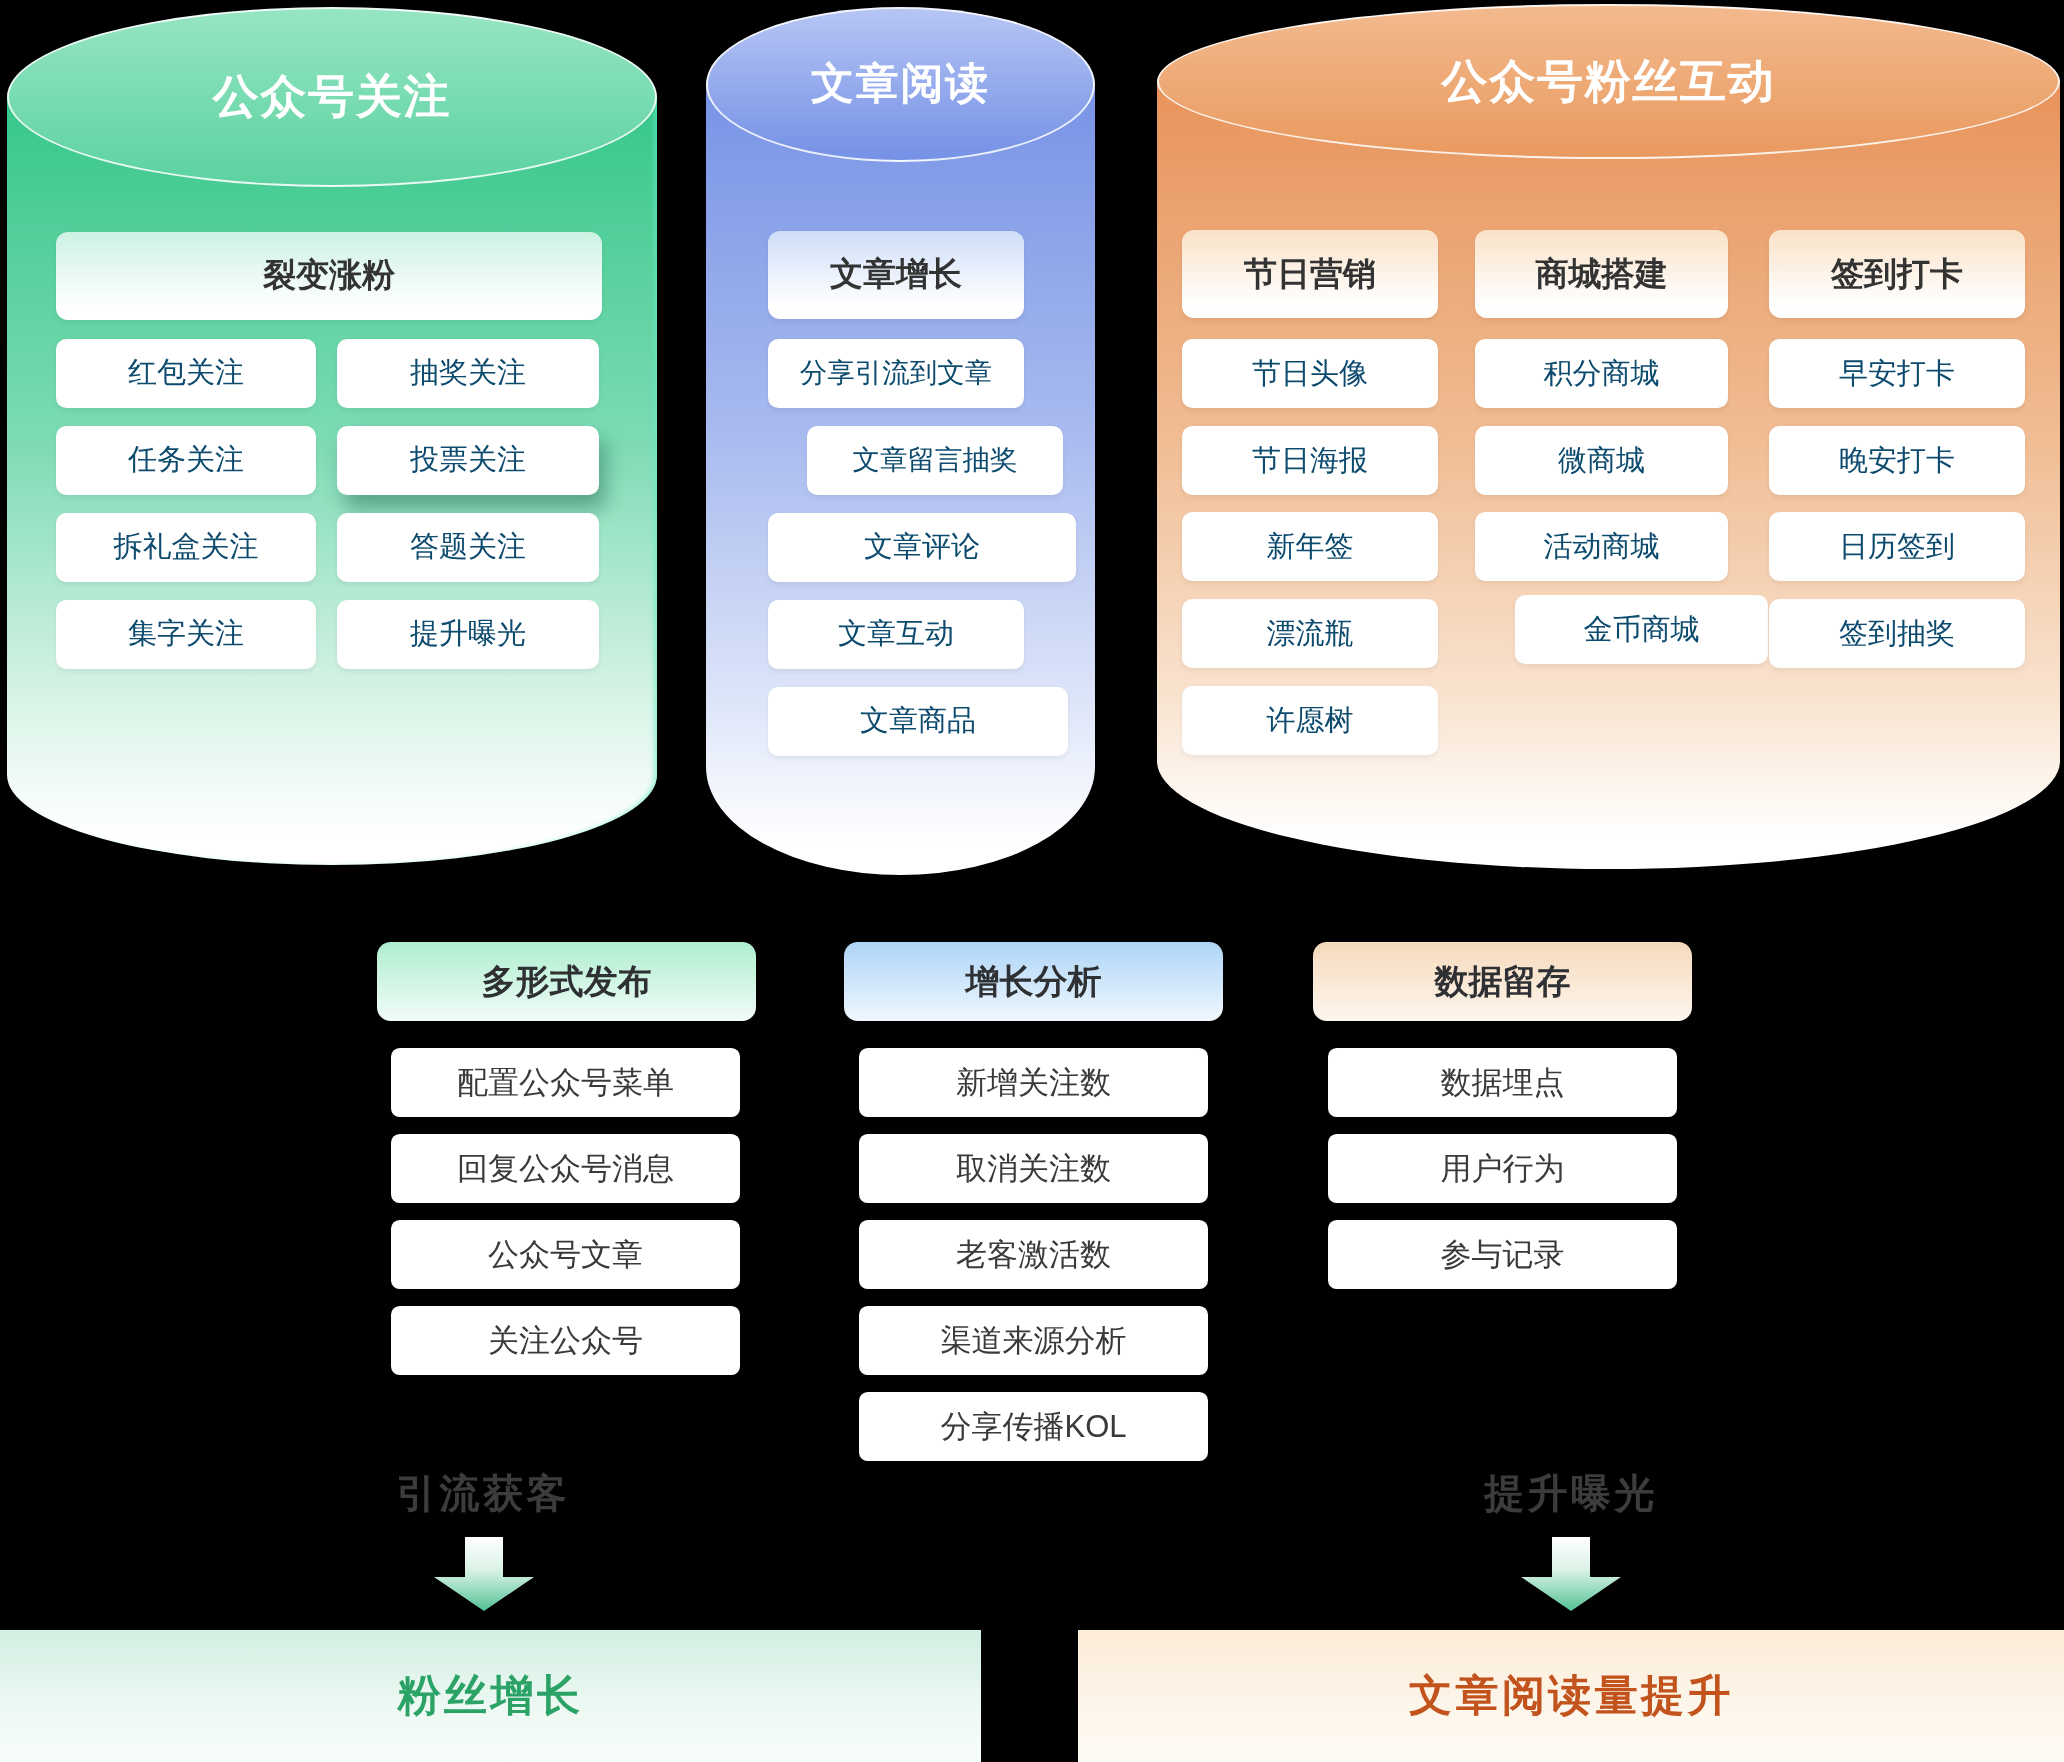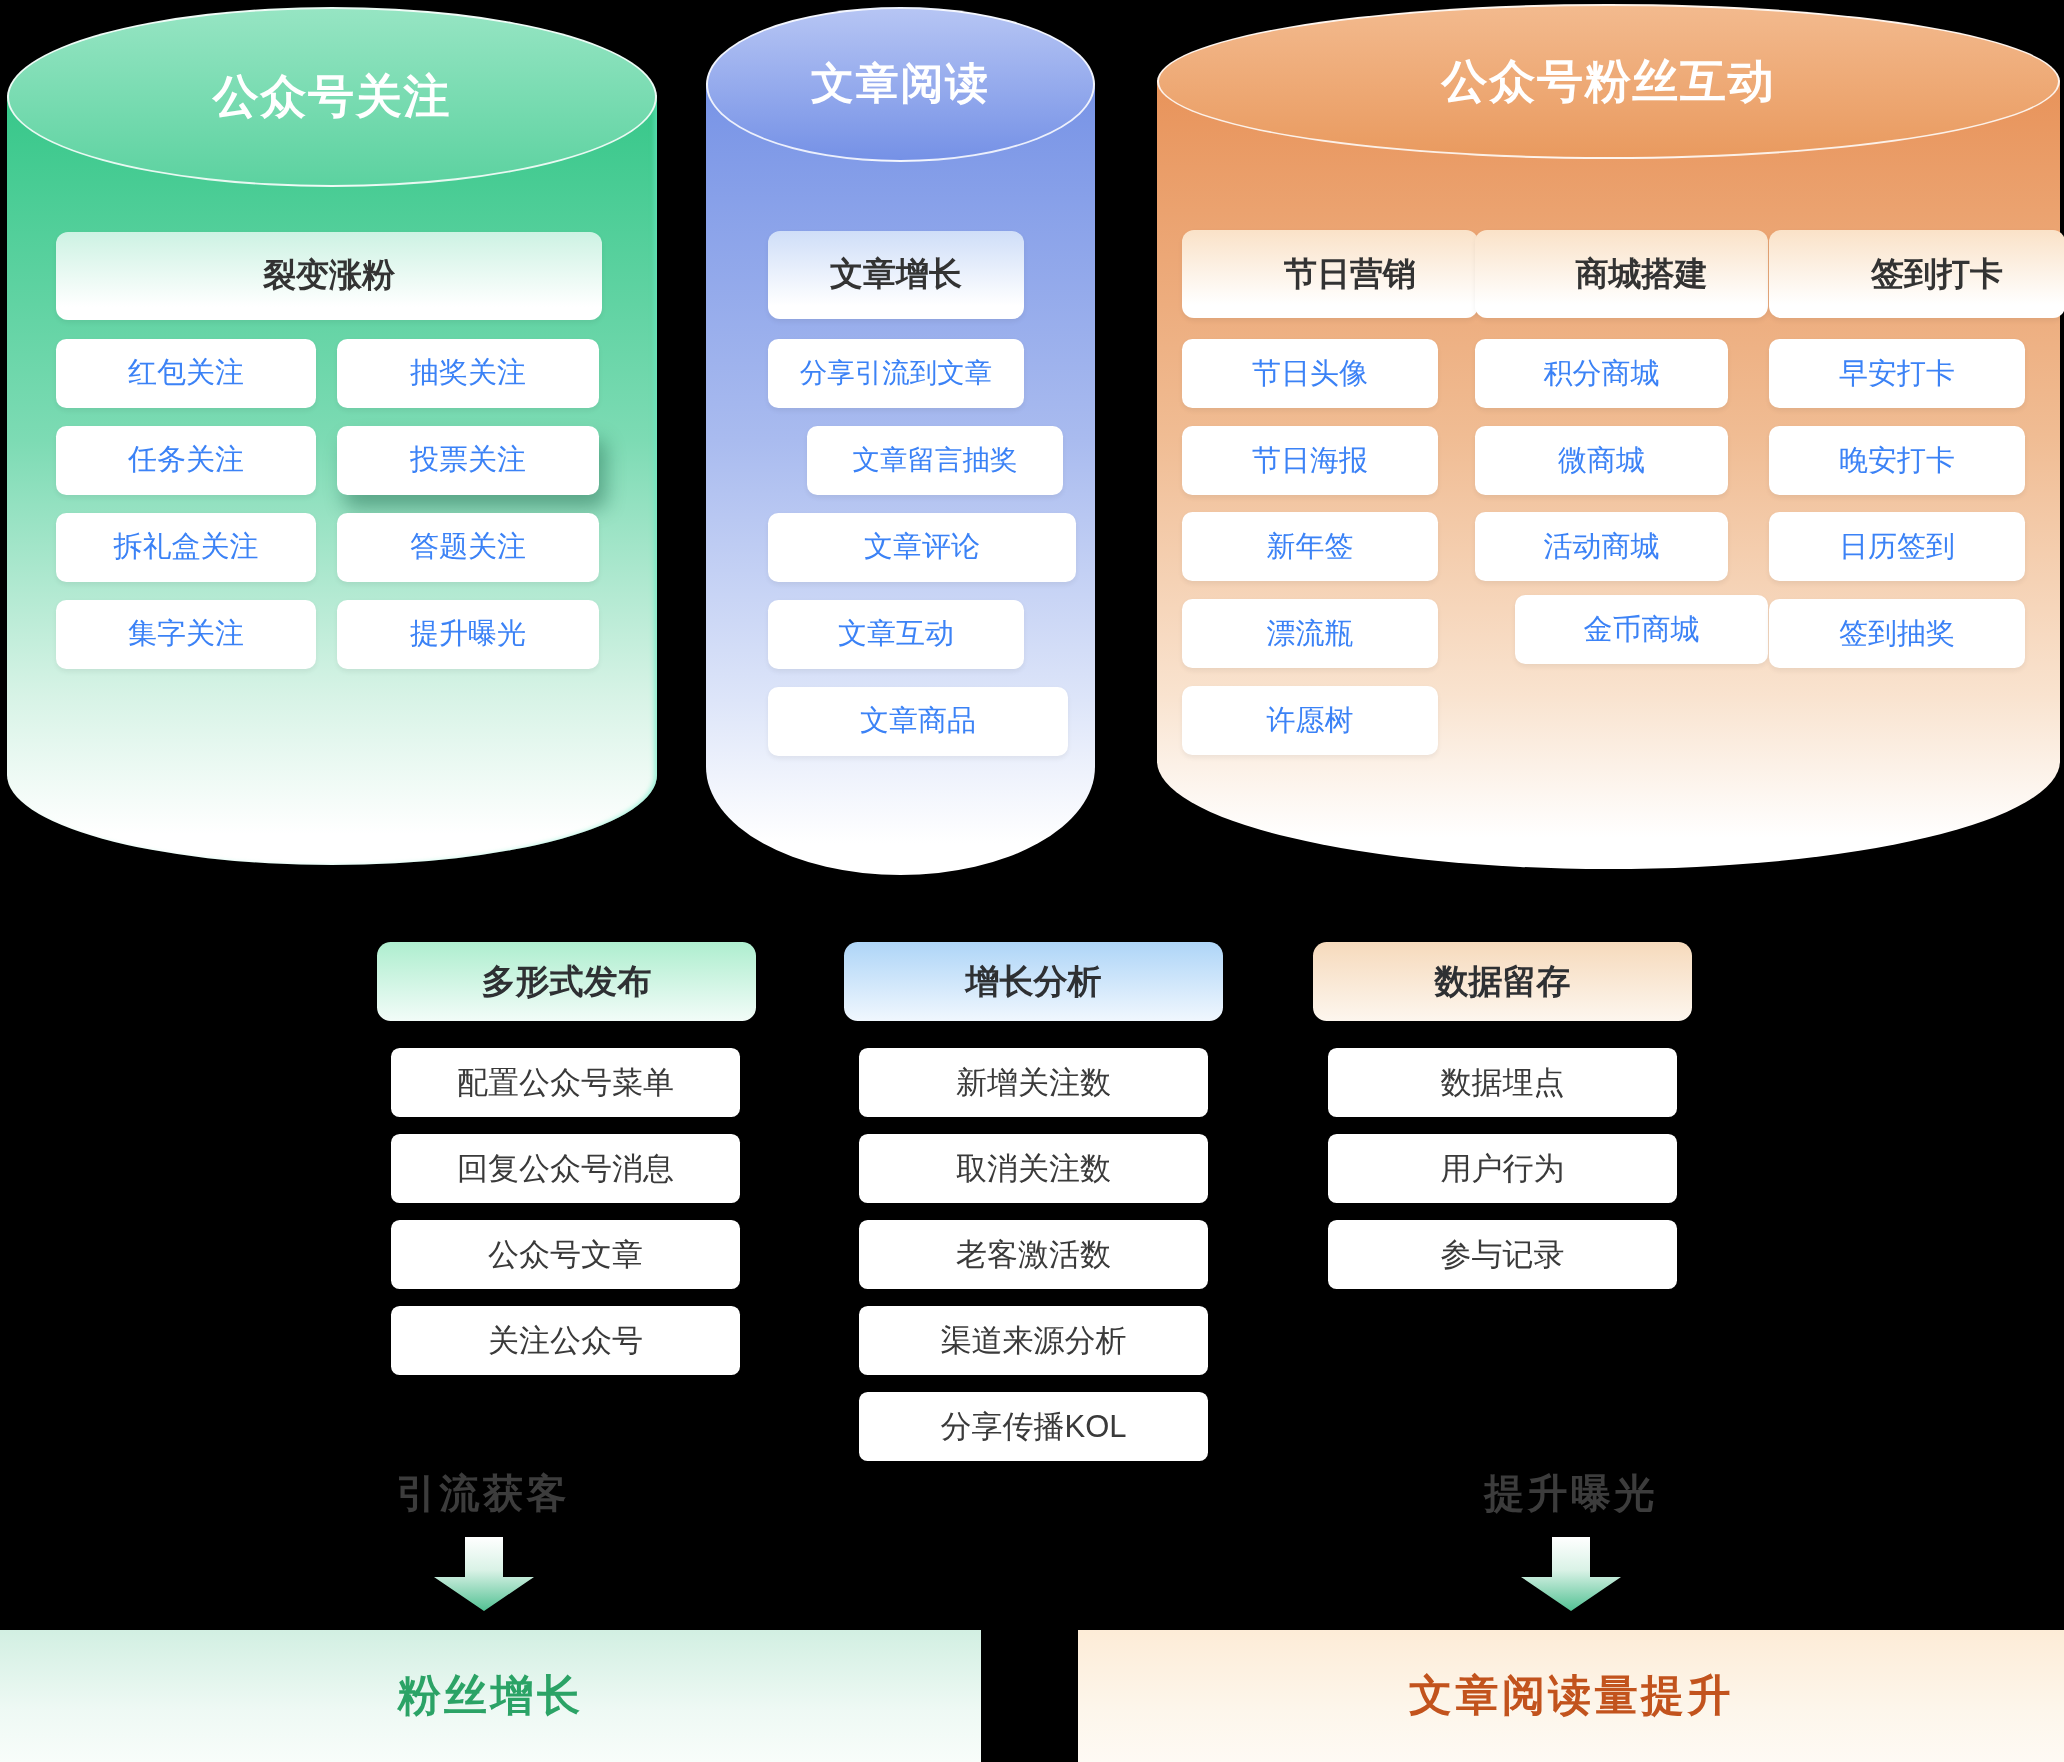--- a/index.html
+++ b/index.html
@@ -35,27 +35,27 @@
   .cyl-orange .cyl-body{
     top:76px;height:789px;
     background:linear-gradient(180deg,#e8935a 0%,#f0bc93 45%,#f9e3cf 78%,#ffffff 96%);
     border-radius:0 0 50% 50% / 0 0 108px 108px;
   }
 
   
   .pill{
     position:absolute;background:#ffffff;border-radius:10.3px;z-index:4;
     display:flex;align-items:center;justify-content:center;
-    font-size:29px;font-weight:500;color:#3b82f6;height:69px;
+    font-size:29px;font-weight:500;color:#0c4a6e;height:69px;
     box-shadow:0 2.6px 5.2px rgba(0,0,0,.06);
   }
   .pill-header{height:88px;border-radius:12px;font-size:33px;font-weight:700;color:#333;}
   .ph-green{background:linear-gradient(180deg,#cdf2e3 0%,#ffffff 85%);}
   .ph-blue{background:linear-gradient(180deg,#cfdef8 0%,#ffffff 85%);}
-  .ph-orange{background:linear-gradient(180deg,#fae2c8 0%,#ffffff 85%);padding-left:40px;}
+  .ph-orange{background:linear-gradient(180deg,#fae2c8 0%,#ffffff 85%);}
   .pill-raised{box-shadow:6.9px 13.8px 19px rgba(10,80,55,.40);}
 
   
   .mid-header{
     position:absolute;height:79px;border-radius:13.8px;z-index:2;
     display:flex;align-items:center;justify-content:center;
     font-size:34px;font-weight:700;color:#2e3033;
   }
   .mh-green{background:linear-gradient(180deg,#aeeecf 0%,#f2fcf8 100%);}
   .mh-blue{background:linear-gradient(180deg,#aed5f7 0%,#f0f7fe 100%);}

